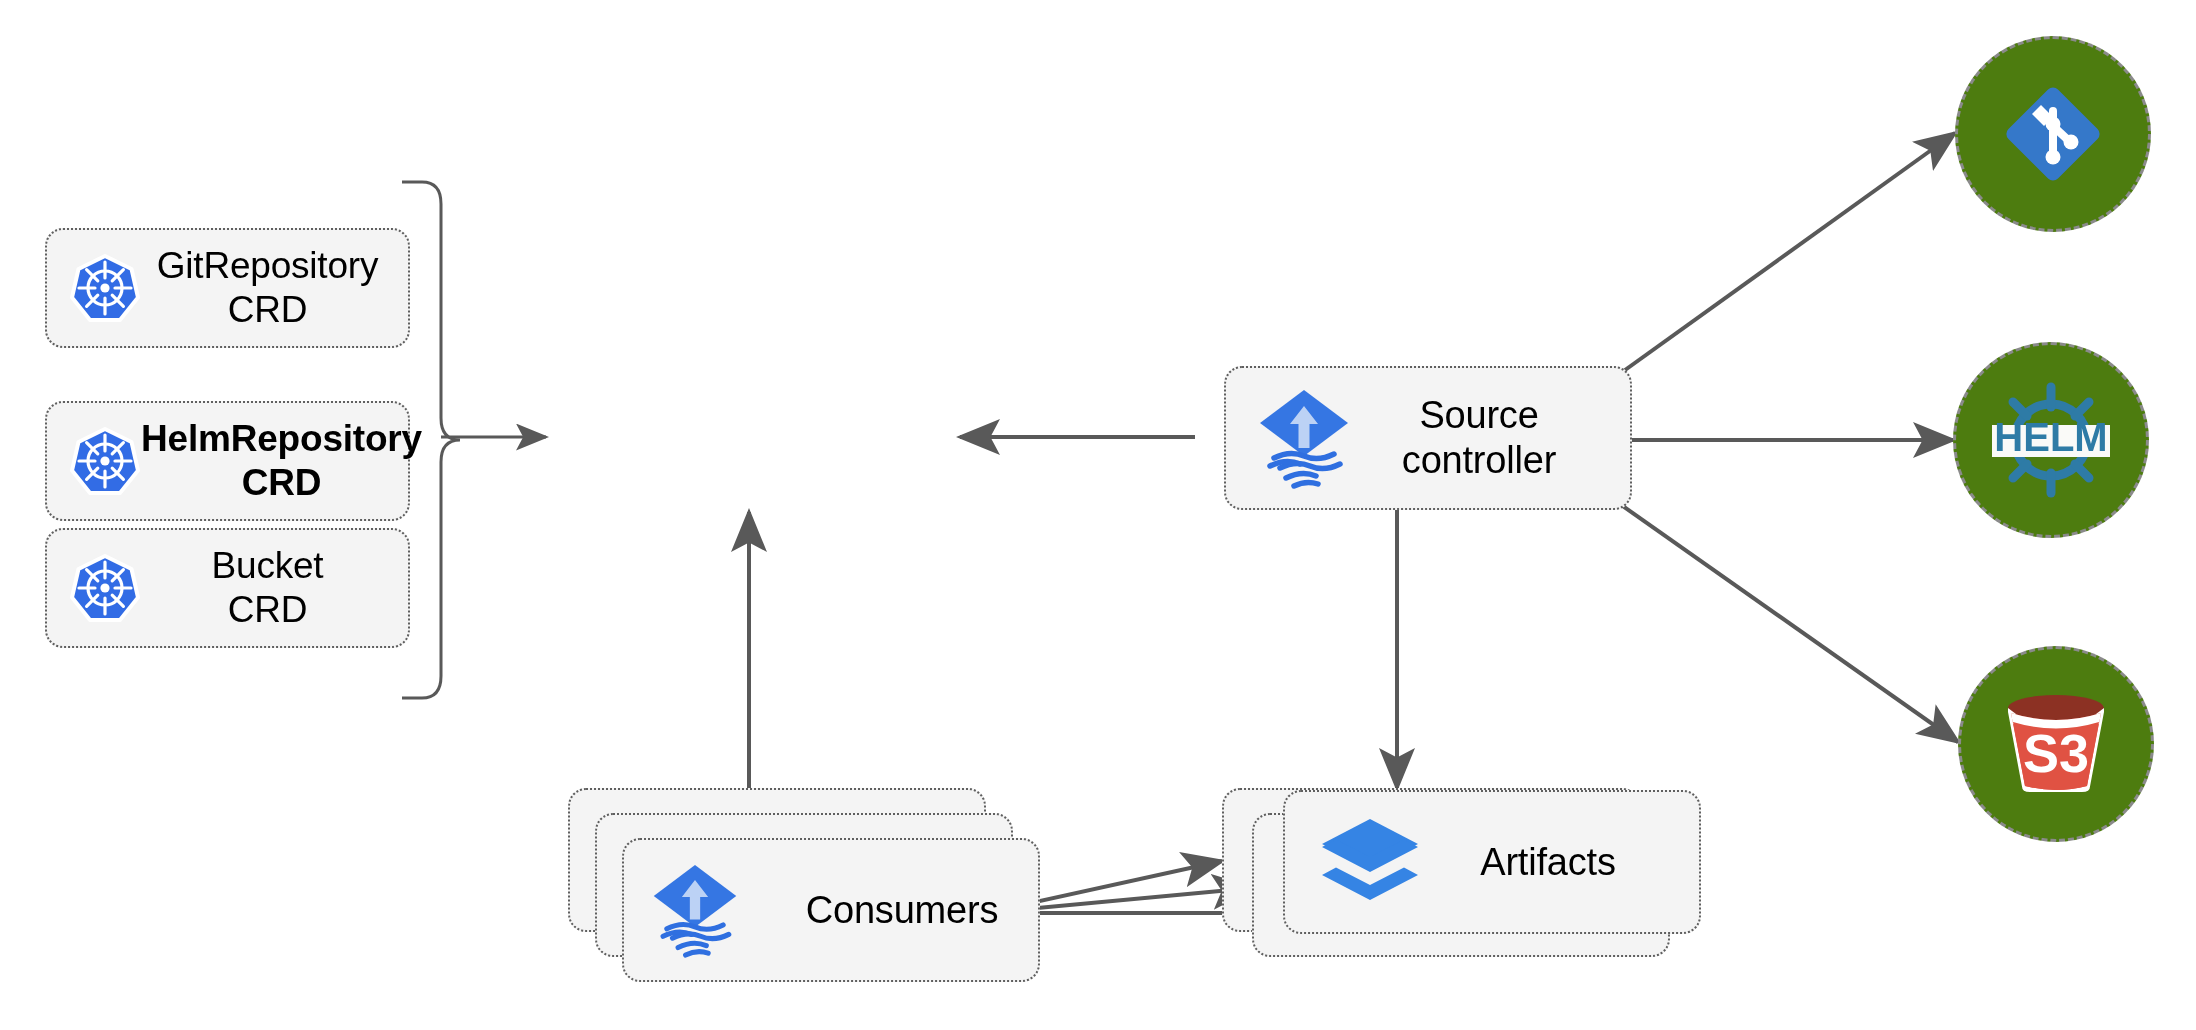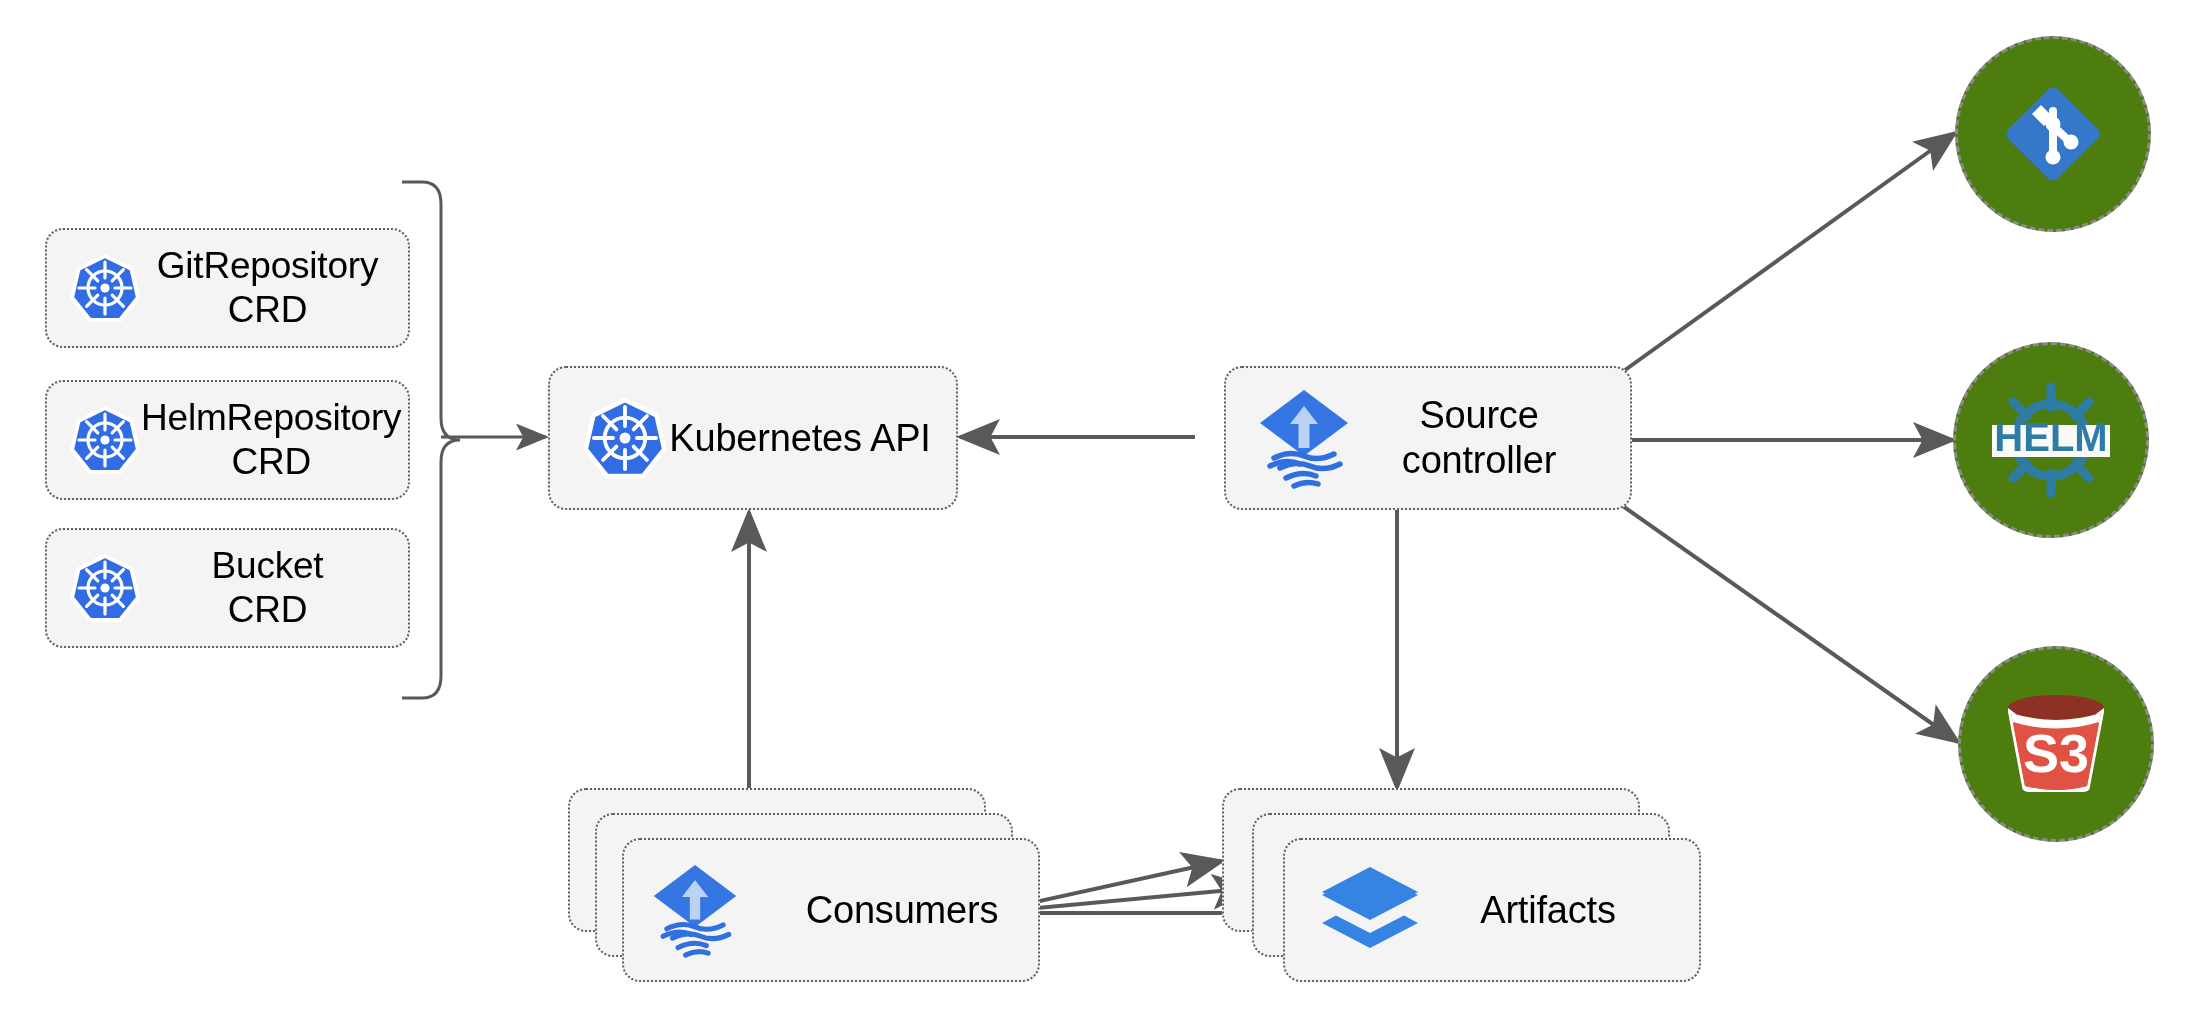--- a/index.html
+++ b/index.html
@@ -138,21 +138,21 @@
           <line x1="54.4" y1="17.6" x2="43.2" y2="28.8"></line>
           <line x1="28.8" y1="43.2" x2="17.6" y2="54.4"></line>
         </g>
         <circle cx="36" cy="36" r="4.6" fill="#ffffff"></circle>
       </svg>
     </span>
     <span class="node-label">GitRepository
 CRD</span>
   </div>
 
-  <div class="node crd-box" style="left:45px; top:380px; width:365px; height:120px;">
+  <div class="node crd-box" style="left:45px; top:401px; width:365px; height:120px;font-weight:bold;">
     <span class="node-icon">
       <svg width="72" height="72" viewBox="0 0 72 72">
         <path d="M36 4 L62.5 17 L69 45.5 L51 68 L21 68 L3 45.5 L9.5 17 Z" fill="#326ce5" stroke="#ffffff" stroke-width="4" stroke-linejoin="round"></path>
         <g stroke="#ffffff" stroke-width="3.2" fill="none" stroke-linecap="round">
           <circle cx="36" cy="36" r="17"></circle>
           <line x1="36" y1="10" x2="36" y2="26"></line>
           <line x1="36" y1="46" x2="36" y2="62"></line>
           <line x1="10" y1="36" x2="26" y2="36"></line>
           <line x1="46" y1="36" x2="62" y2="36"></line>
           <line x1="17.6" y1="17.6" x2="28.8" y2="28.8"></line>
@@ -182,40 +182,20 @@
           <line x1="54.4" y1="17.6" x2="43.2" y2="28.8"></line>
           <line x1="28.8" y1="43.2" x2="17.6" y2="54.4"></line>
         </g>
         <circle cx="36" cy="36" r="4.6" fill="#ffffff"></circle>
       </svg>
     </span>
     <span class="node-label">Bucket
 CRD</span>
   </div>
 
-  <div class="node" style="left:548px; top:366px; width:410px; height:144px; padding-left:32px; padding-right:24px;">
-    <span class="node-icon">
-      <svg width="86" height="86" viewBox="0 0 72 72">
-        <path d="M36 4 L62.5 17 L69 45.5 L51 68 L21 68 L3 45.5 L9.5 17 Z" fill="#326ce5" stroke="#ffffff" stroke-width="4" stroke-linejoin="round"></path>
-        <g stroke="#ffffff" stroke-width="3.2" fill="none" stroke-linecap="round">
-          <circle cx="36" cy="36" r="17"></circle>
-          <line x1="36" y1="10" x2="36" y2="26"></line>
-          <line x1="36" y1="46" x2="36" y2="62"></line>
-          <line x1="10" y1="36" x2="26" y2="36"></line>
-          <line x1="46" y1="36" x2="62" y2="36"></line>
-          <line x1="17.6" y1="17.6" x2="28.8" y2="28.8"></line>
-          <line x1="43.2" y1="43.2" x2="54.4" y2="54.4"></line>
-          <line x1="54.4" y1="17.6" x2="43.2" y2="28.8"></line>
-          <line x1="28.8" y1="43.2" x2="17.6" y2="54.4"></line>
-        </g>
-        <circle cx="36" cy="36" r="4.6" fill="#ffffff"></circle>
-      </svg>
-    </span>
-    <span class="node-label">Kubernetes API</span>
-  </div>
 
   <div class="node" style="left:1224px; top:366px; width:408px; height:144px; padding-left:30px; padding-right:24px;">
     <span class="node-icon">
       <svg width="96" height="104" viewBox="0 0 96 104">
         <path d="M48 4 L92 37 L48 70 L4 37 Z" fill="#3576e3"></path>
         <path d="M48 20 L62 38 L53.5 38 L53.5 62 L42.5 62 L42.5 38 L34 38 Z" fill="#bcd2f5"></path>
         <g stroke="#2f6fe0" stroke-width="5.5" fill="none" stroke-linecap="round">
           <path d="M18 72 Q34 64 48 70 Q62 76 78 68"></path>
           <path d="M24 82 Q40 74 54 80 Q68 86 84 78"></path>
           <path d="M14 80 Q30 72 44 78"></path>
@@ -242,21 +222,21 @@
           <path d="M30 92 Q46 84 60 90"></path>
           <path d="M38 100 Q50 94 62 98"></path>
         </g>
       </svg>
     </span>
     <span class="node-label">Consumers</span>
   </div>
 
   <div class="node ghost" style="left:1222px; top:788px; width:418px; height:144px;"></div>
   <div class="node ghost" style="left:1252px; top:813px; width:418px; height:144px;"></div>
-  <div class="node" style="left:1283px; top:838px; width:418px; height:144px; padding-left:34px; padding-right:24px;">
+  <div class="node" style="left:1283px; top:790px; width:418px; height:144px; padding-left:34px; padding-right:24px;">
     <span class="node-icon">
       <svg width="102" height="98" viewBox="0 0 102 98">
         <path d="M51 6 L99 31 L51 56 L3 31 Z" fill="#3584e4"></path>
         <path d="M51 44 L85 26.5 L99 34 L51 59 L3 34 L17 26.5 Z" fill="#3584e4"></path>
         <path d="M51 72 L85 54.5 L99 62 L51 87 L3 62 L17 54.5 Z" fill="#3584e4"></path>
       </svg>
     </span>
     <span class="node-label">Artifacts</span>
   </div>
 

